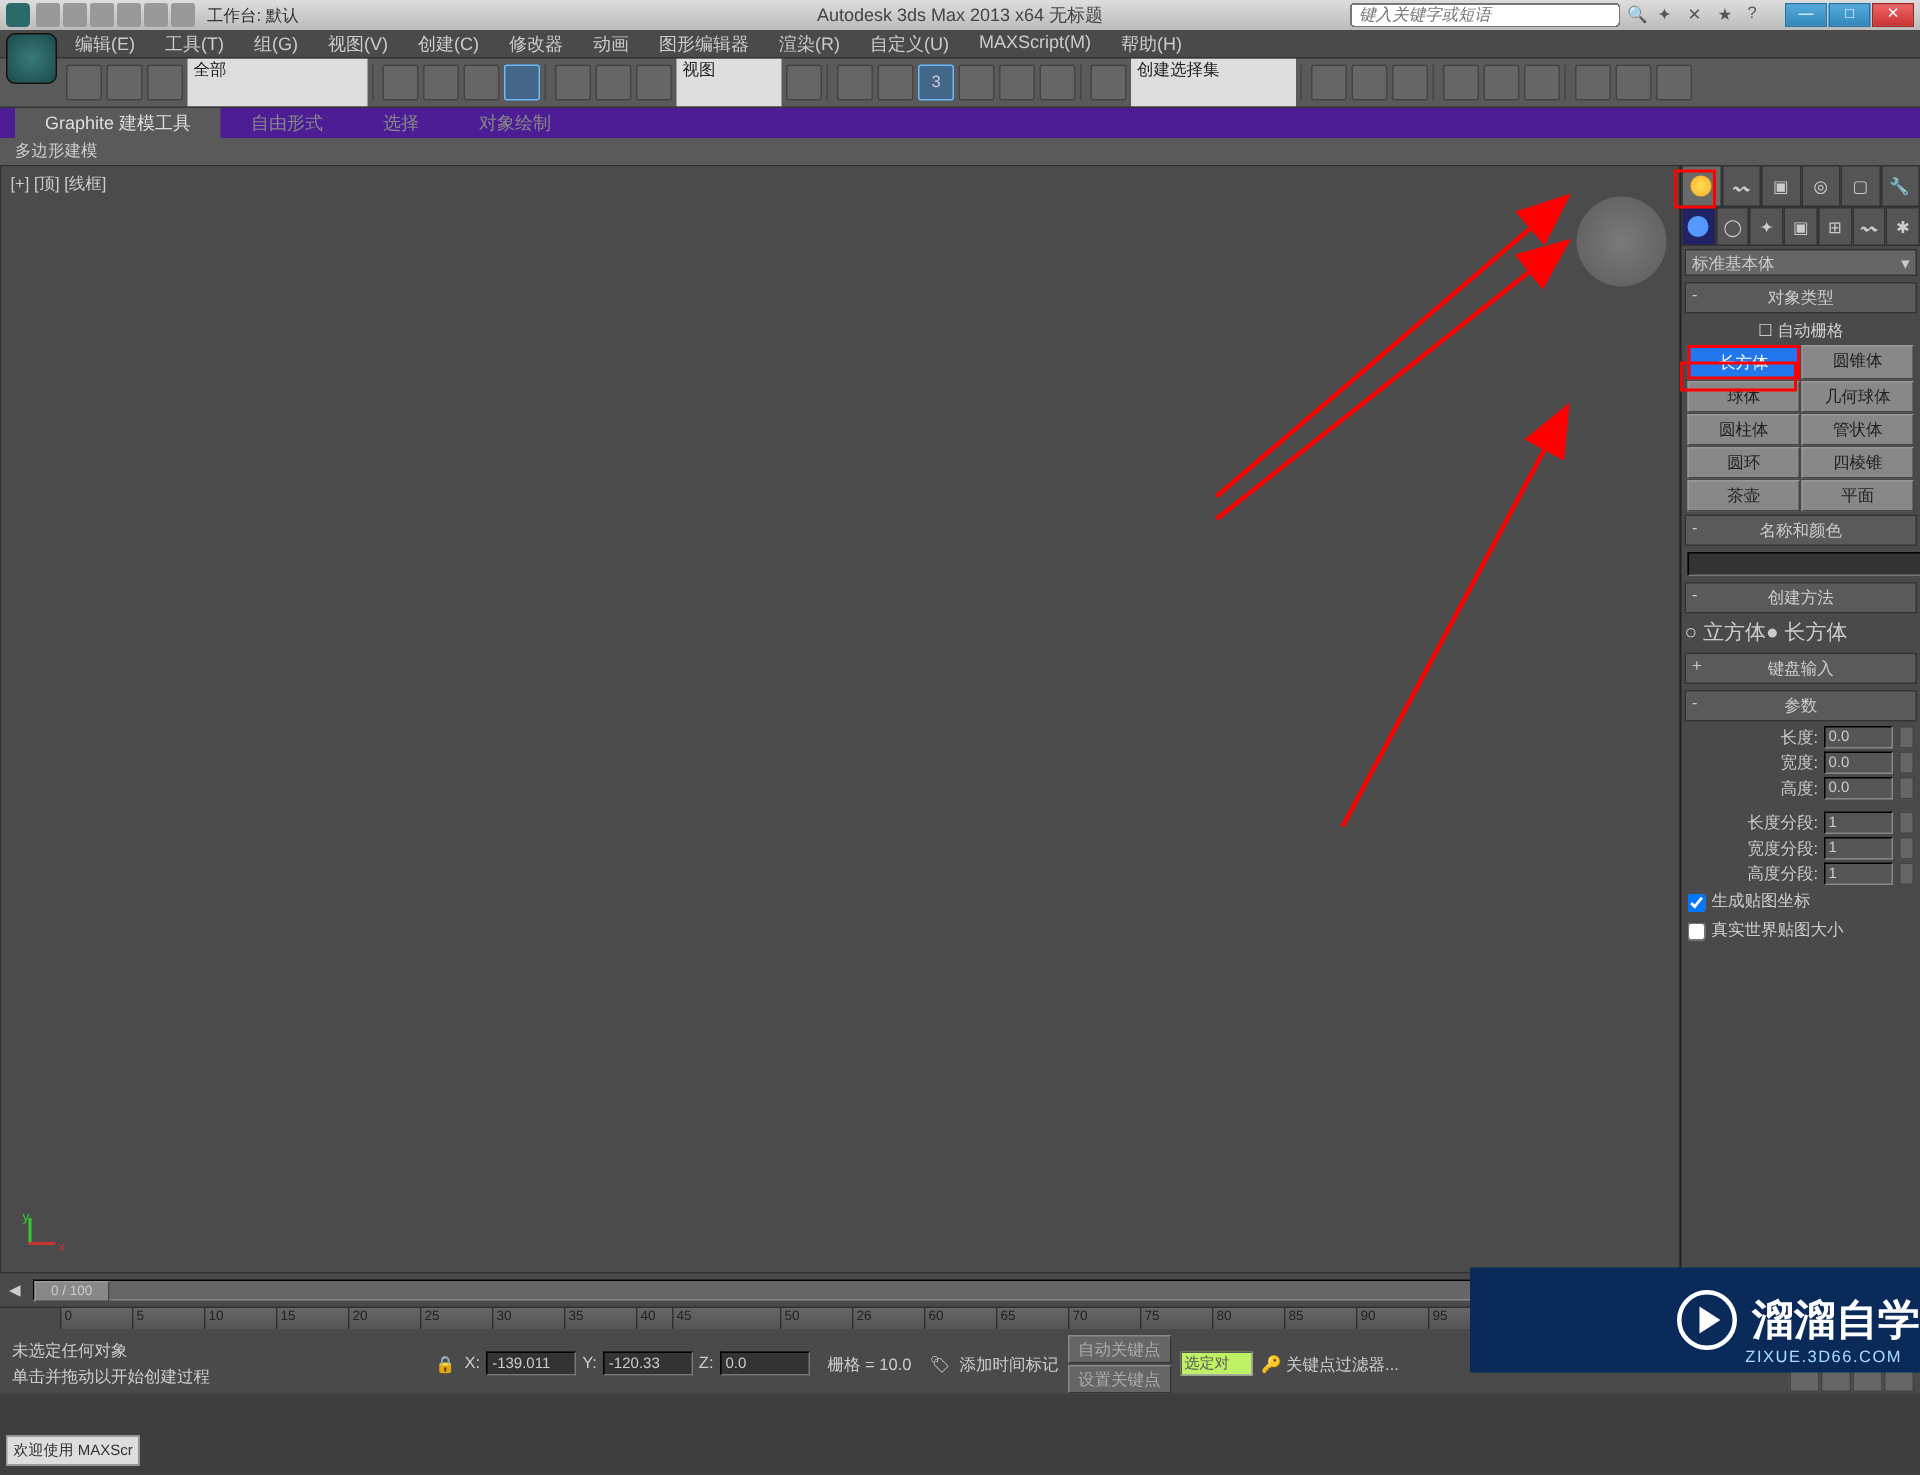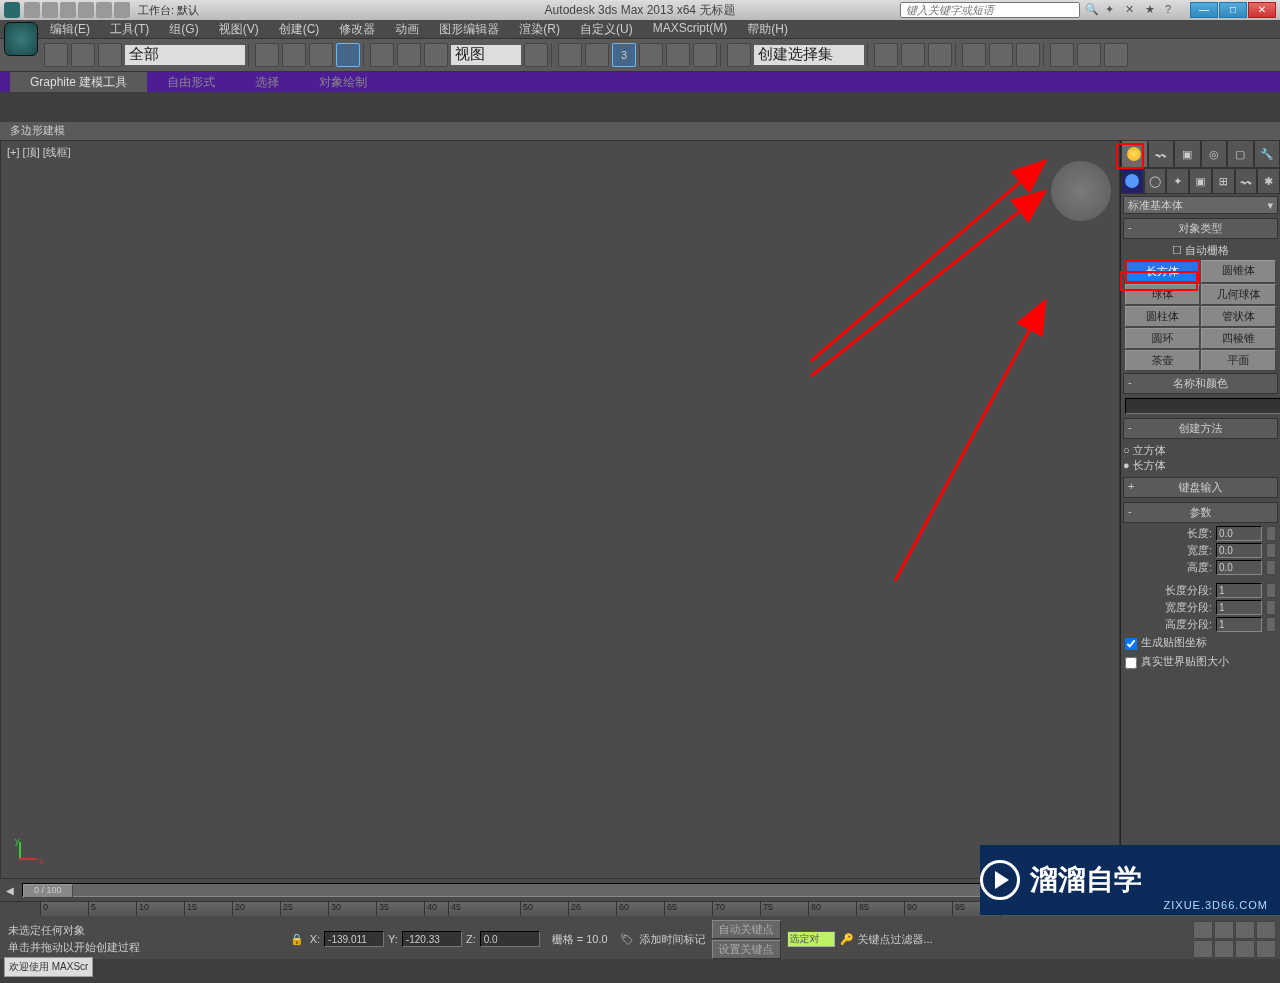--- a/index.html
+++ b/index.html
@@ -21,29 +21,29 @@
 .titlebar .wincontrols .close { background: linear-gradient(#e66,#c33); border-color:#a22;}
 
 
 .menubar { height: 18px; background: #4a4a4a; display: flex; padding-left: 40px; overflow: hidden; }
 .menubar .mi { padding: 1px 10px; color: #ccc; font-size: 12px; white-space: nowrap; }
 .big-app-btn { position: absolute; left: 4px; top: 22px; width: 34px; height: 34px; background: radial-gradient(#3a7a7a,#1a4a4a); border-radius: 6px; border: 1px solid #111; z-index: 10; }
 
 
 .toolbar { height: 34px; background: #5a5a5a; border-top: 1px solid #333; border-bottom: 1px solid #333; display: flex; align-items: center; padding: 0 4px; gap: 3px; padding-left: 44px; overflow: hidden; }
 .toolbar .tb { width: 24px; height: 24px; background: #666; border: 1px solid #444; border-radius: 2px; flex-shrink: 0; display: flex; align-items:center; justify-content:center;}
-.toolbar .sel { width: 120px; height: 20px; background: #ddd; color: #222; font-size: 15px; padding: 0 4px; flex-shrink: 0; }
+.toolbar .sel { width: 120px; height: 32px; background: #ddd; color: #222; font-size: 11px; padding: 0 4px; flex-shrink: 0; }
 .toolbar .tb-active { border: 1px solid #6bf; background: #468; }
 .toolbar .sep { width: 4px; height: 24px; border-left: 1px solid #444; flex-shrink: 0; }
 
 
 .ribbon-tabs { height: 20px; background: #4c1d95; display: flex; padding-left: 10px; }
 .ribbon-tabs .rt { padding: 2px 20px; font-size: 12px; color: #888; }
 .ribbon-tabs .rt.active { background: #5a5a5a; color: #ddd; }
-.ribbon-sub { height: 18px; background: #5a5a5a; padding: 1px 10px; font-size: 11px; margin-top: 30px; }
+.ribbon-sub { height: 18px; background: #5a5a5a; padding: 1px 10px; font-size: 11px; }
 
 
 .main { display: flex; height: 739px; position: relative; }
 .viewport-wrap { flex: 1; background: #555; position: relative; border: 1px solid #333;}
 .viewport { width: 100%; height: 100%; background: #4b4b4b; position: relative; }
 .vp-label { position: absolute; top: 4px; left: 6px; color: #ccc; font-size: 11px; }
 .viewcube { position: absolute; top: 20px; right: 8px; width: 60px; height: 60px; background: radial-gradient(#999,#666); border-radius: 50%; opacity: 0.6; }
 .axis-gizmo { position: absolute; bottom: 8px; left: 10px; width: 30px; height: 30px; }
 .axis-gizmo .y { position: absolute; left: 8px; bottom: 10px; width: 2px; height: 18px; background: #3c3; }
 .axis-gizmo .x { position: absolute; left: 8px; bottom: 10px; width: 18px; height: 2px; background: #c33; }
@@ -61,21 +61,21 @@
 .dropdown { margin: 2px; height: 18px; background: #666; border: 1px solid #333; padding: 1px 4px; font-size: 11px; display: flex; align-items: center; justify-content: space-between; }
 
 .rollout-h { background: #5a5a5a; border: 1px solid #333; text-align: center; padding: 2px; font-size: 11px; margin: 2px; position: relative; }
 .rollout-h .tog { position: absolute; left: 4px; }
 .obj-grid { display: grid; grid-template-columns: 1fr 1fr; gap: 1px; margin: 0 4px; }
 .obj-btn { background: #888; border: 1px outset #999; color: #222; font-size: 11px; text-align: center; padding: 2px 0; }
 .obj-btn.box { border: 2px solid #f00; background: #27e; color: #fff; }
 .autogrid { text-align: center; padding: 2px; font-size: 11px; }
 .name-row { display: flex; padding: 2px 4px; gap: 2px; }
 .name-row input { flex: 1; background: #333; border: 1px inset #222; height: 16px; }
-.radio-row { display: flex; justify-content: flex-start; padding: 2px; font-size: 11px; flex-direction: column; }
+.radio-row { display: flex; justify-content: flex-start; padding: 2px; font-size: 14px; }
 .param-row { display: flex; justify-content: flex-end; align-items: center; padding: 1px 4px; font-size: 11px; gap: 4px; }
 .param-row .spinner { background: #555; border: 1px inset #333; width: 46px; height: 15px; font-size: 10px; padding: 0 2px; display: flex; align-items: center; }
 .param-row .spin-btns { width: 10px; height: 15px; background: #666; border: 1px solid #444; }
 .chk-row { padding: 2px 4px; font-size: 11px; display: flex; align-items: flex-end; gap: 4px; }
 .chk-row input { width: 12px; height: 12px; }
 
 
 .hl { position: absolute; border: 2px solid #f00; pointer-events: none; z-index: 50; }
 .arrow-svg { position: absolute; top: 0; left: 0; pointer-events: none; z-index: 40; }
 
@@ -92,21 +92,21 @@
 .statusbar .coord { display: flex; gap: 4px; align-items: center; }
 .statusbar .coord .fld { background: #333; width: 60px; height: 16px; padding: 0 3px; border: 1px inset #222; font-size: 10px; display: flex; align-items: center; }
 .statusbar .grid { padding: 0 6px; }
 .statusbar .keybtn { background: #666; border: 1px outset #888; padding: 1px 6px; color: #aaa; }
 .statusbar .selset { background: #bef264; color: #555; width: 48px; height: 16px; border: 1px inset #aaa; padding: 0 2px; font-size:10px;}
 .statusbar .nav-icons { margin-left: auto; display: grid; grid-template-columns: repeat(4,20px); grid-template-rows: 18px 18px; gap: 1px; }
 .statusbar .nav-icons .ni { background: #666; border: 1px solid #444; }
 .wel { position: absolute; bottom: 6px; left: 4px; background: #ddd; color: #333; padding: 2px 4px; font-size: 10px; border: 1px solid #999;}
 
 
-.watermark { position: absolute; right: 0; bottom: 68px; width: 300px; height: 70px; background: #0a2a5a; display: flex; align-items: center; justify-content: flex-start; gap: 10px; color: #fff; z-index: 60; }
+.watermark { position: absolute; right: 0; bottom: 68px; width: 300px; height: 70px; background: #0a2a5a; display: flex; align-items: center; justify-content: flex-end; gap: 10px; color: #fff; z-index: 60; }
 .watermark .play { width: 40px; height: 40px; border: 3px solid #fff; border-radius: 50%; display: flex; align-items: center; justify-content: center; }
 .watermark .play::after { content: ""; border-left: 14px solid #fff; border-top: 9px solid transparent; border-bottom: 9px solid transparent; margin-left: 4px; }
 .watermark .txt { font-size: 28px; font-weight: bold; }
 .watermark .sub { position: absolute; right: 12px; bottom: 4px; font-size: 11px; letter-spacing: 1px; color: #adf; }
 
 
 .ic-sun { width:14px;height:14px;background:radial-gradient(#fd5,#fa2);border-radius:50%;}
 .ic-shape { width:14px;height:14px;background:#59f;border-radius:50%;}
 </style>
 </head>

